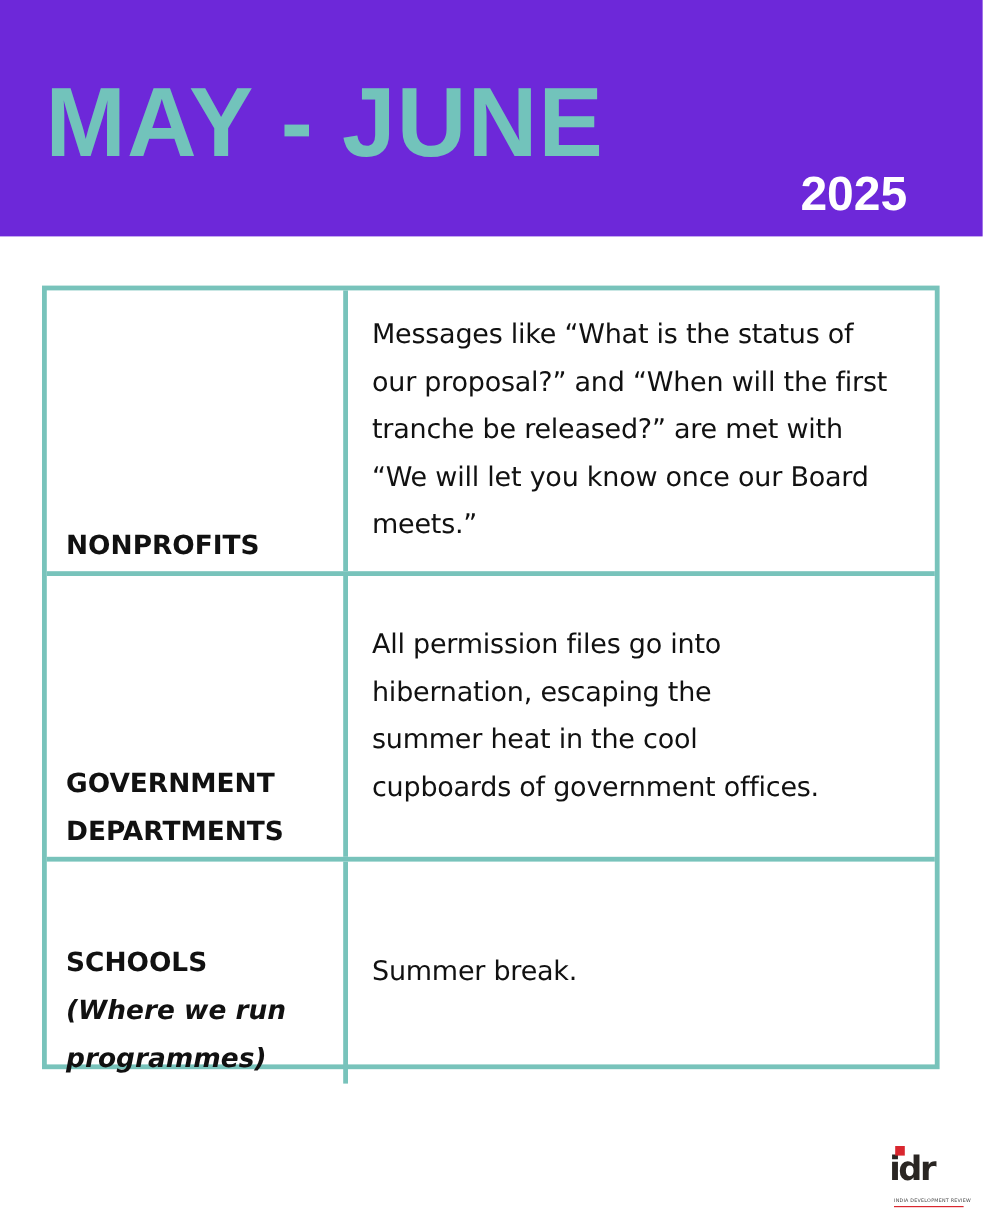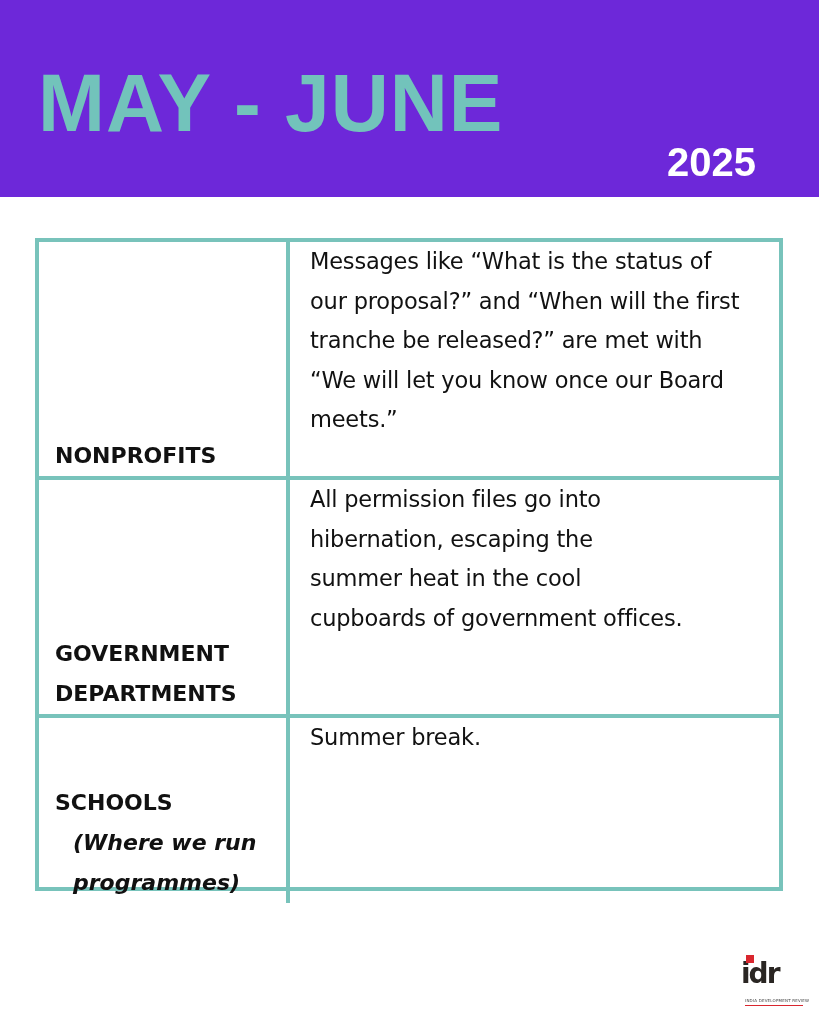--- a/index.html
+++ b/index.html
@@ -12,24 +12,24 @@
   .year { position:absolute; left:667px; top:140px; font-family:"Liberation Sans", sans-serif;
           font-weight:bold; font-size:40px; line-height:44px; color:#ffffff; }
   .table { position:absolute; left:35px; top:238px; width:748px; height:653px;
            border:4px solid #78c3bb; box-sizing:border-box; }
   .row { position:absolute; left:0; width:740px; box-sizing:border-box; }
   .row.r0 { top:0; height:234px; }
   .row.r1 { top:234px; height:238px; border-top:4px solid #78c3bb; }
   .row.r2 { top:472px; height:189px; border-top:4px solid #78c3bb; }
   .cell-left { position:absolute; left:0; top:0; width:251px; height:100%; display:flex; align-items:flex-end;
                padding-left:16px; box-sizing:border-box; border-right:4px solid #78c3bb; }
-  .cell-right { position:absolute; left:255px; top:0; right:0; height:100%; display:flex; 
+  .cell-right { position:absolute; left:255px; top:0; right:0; height:100%; display:flex; align-items:center;
                 padding-left:16px; padding-right:26px; box-sizing:border-box; }
   .label { font-family:"DejaVu Sans", sans-serif; font-weight:bold; font-size:22px; line-height:40px; color:#111; }
-  .label .sub { font-style:italic; display:block;margin-left:18px; }
+  .label .sub { font-style:italic; display:block; }
   .desc { font-family:"DejaVu Sans", sans-serif; font-size:22.5px; line-height:39.5px; color:#111; letter-spacing:-0.2px; }
   .logo { position:absolute; left:741px; top:950px; width:70px; height:60px; }
   .logo-text { position:absolute; left:0; top:2px; font-family:"DejaVu Sans", sans-serif; font-weight:bold;
                font-size:28px; line-height:44px; color:#2a2623; letter-spacing:-2px; }
   .logo-dot { position:absolute; left:5px; top:5px; width:8px; height:8px; background:#d9262e; }
   .logo-sub { position:absolute; left:4px; top:48px; font-size:4px; color:#444; white-space:nowrap; letter-spacing:0.2px; }
   .logo-line { position:absolute; left:4px; top:55px; width:58px; height:1px; background:#d9262e; }
 </style>
 </head>
 <body>

